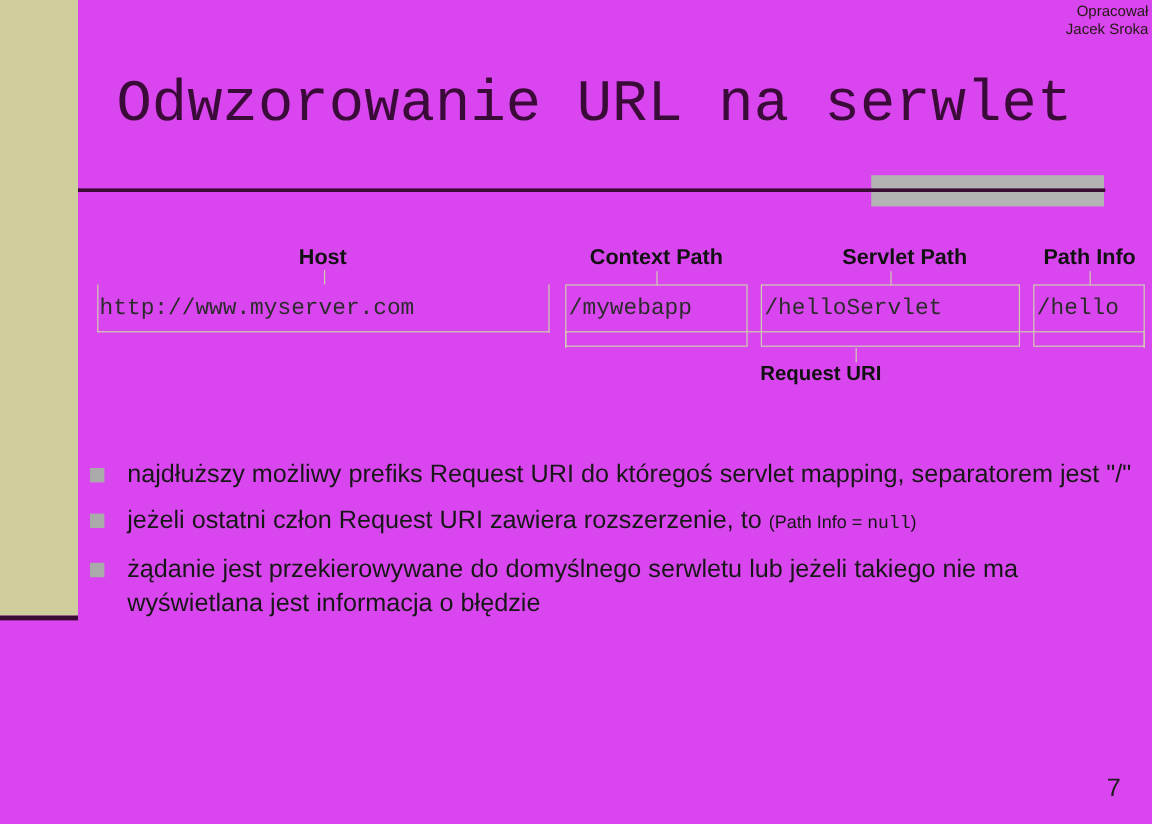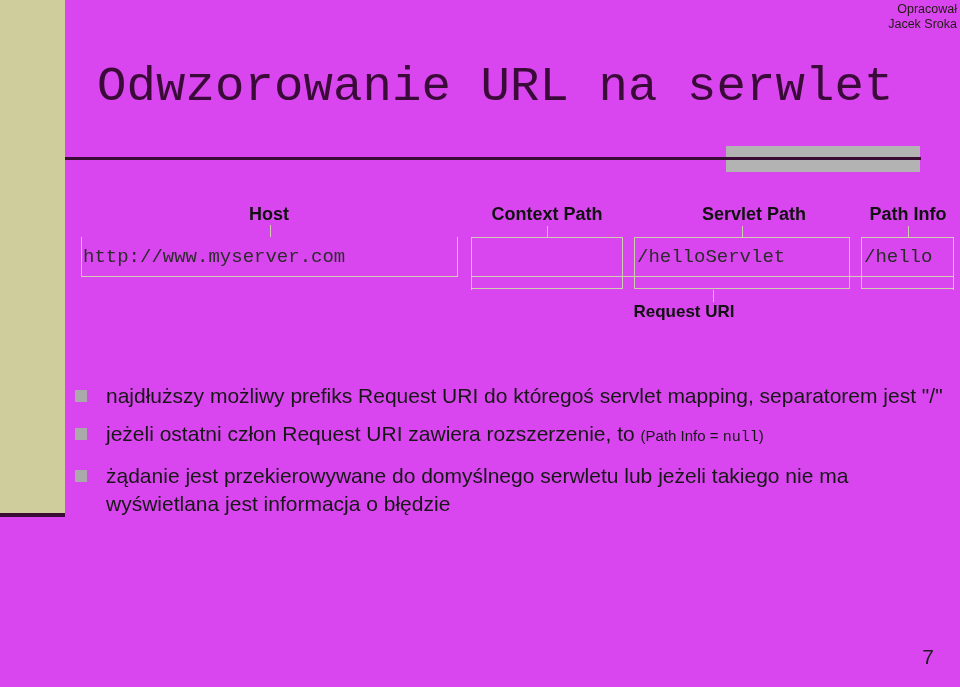--- a/index.html
+++ b/index.html
@@ -229,20 +229,21 @@
 
     <div class="bracket" style="left:618px; top:41px; width:216px; height:52px;">
       <div class="tick tick-up" style="left:50%;"></div>
     </div>
 
     <div class="bracket" style="left:845px; top:41px; width:93px; height:52px;">
       <div class="tick tick-up" style="left:50%;"></div>
     </div>
 
     <div class="url-part" style="left:67px; top:46px;">http://www.myserver.com</div>
+    <div class="url-part" style="left:458px; top:46px;">/mywebapp</div>
     <div class="url-part" style="left:621px; top:46px;">/helloServlet</div>
     <div class="url-part" style="left:848px; top:46px;">/hello</div>
 
     <div class="bracket bracket-up" style="left:455px; top:80px; width:483px; height:14px;">
       <div class="tick tick-down" style="left:50%;"></div>
     </div>
     <div class="uri-label" style="left:548px; top:106px; width:240px;">Request URI</div>
   </div>
 
   <div class="body-block">

